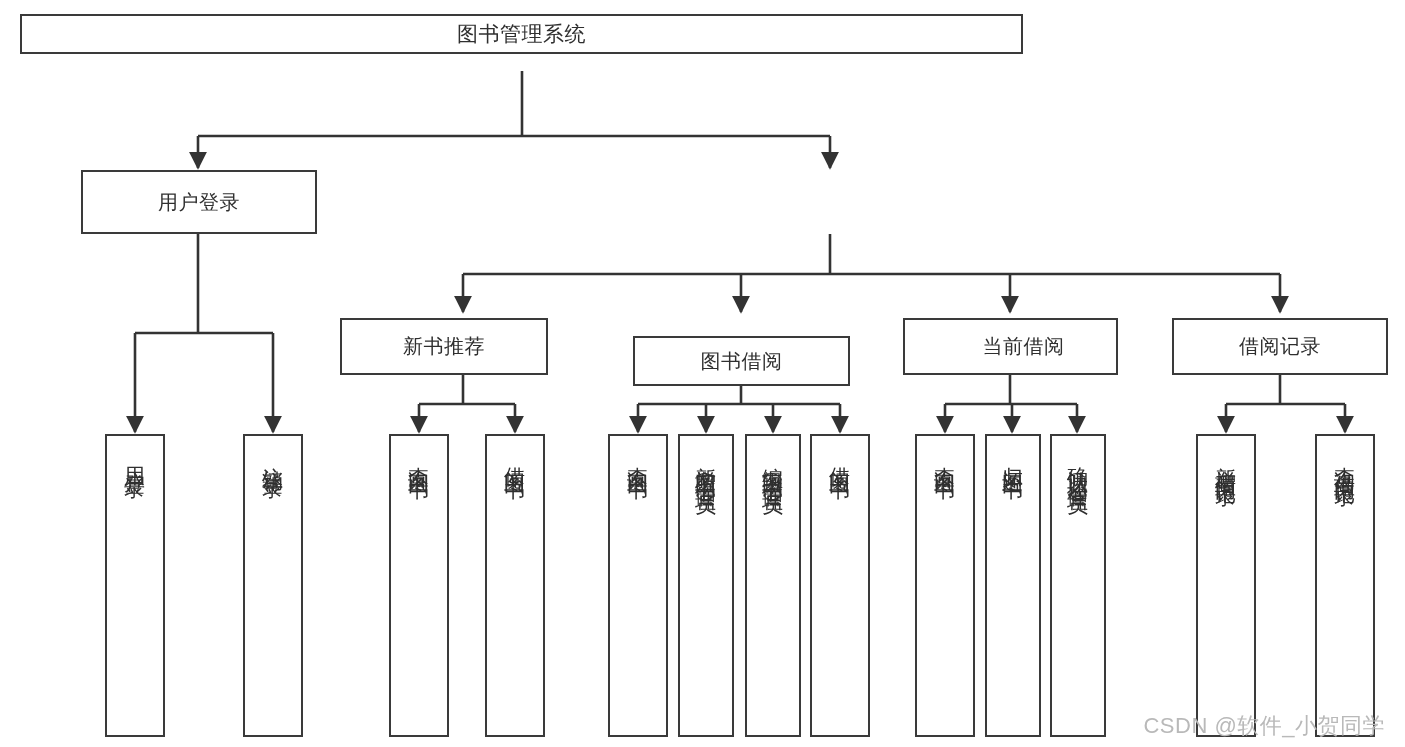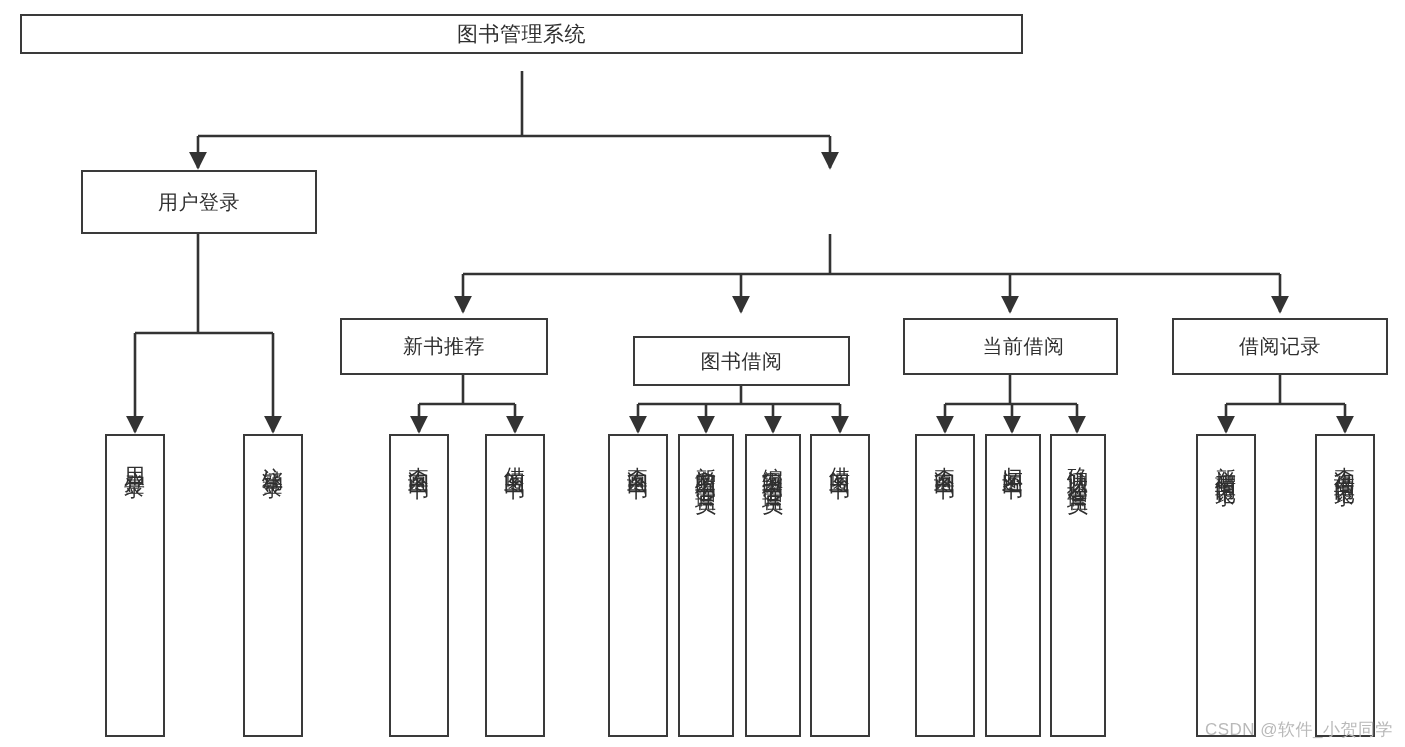--- a/index.html
+++ b/index.html
@@ -54,23 +54,23 @@
   .leaf .node-label {
     writing-mode: vertical-rl;
     text-orientation: upright;
     font-size: 21px;
     line-height: 1.0;
     letter-spacing: 4px;
     white-space: nowrap;
   }
   #watermark {
     position: absolute;
-    right: 12px;
+    right: 20px;
     bottom: 6px;
-    font-size: 17px;
+    font-size: 22px;
     color: #b9b9b9;
     z-index: 5;
     white-space: nowrap;
     letter-spacing: 0.5px;
   }
 </style>
 </head>
 <body>
 
 <div id="diagram-root">

